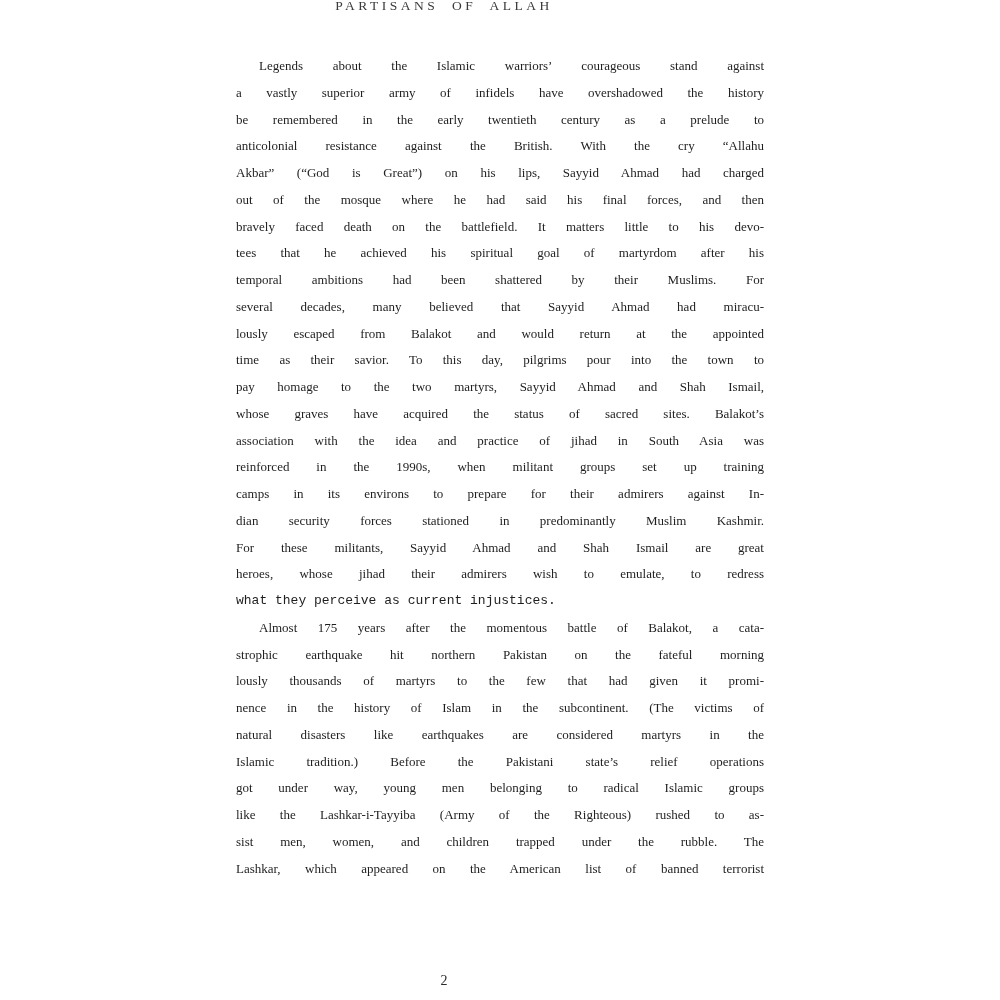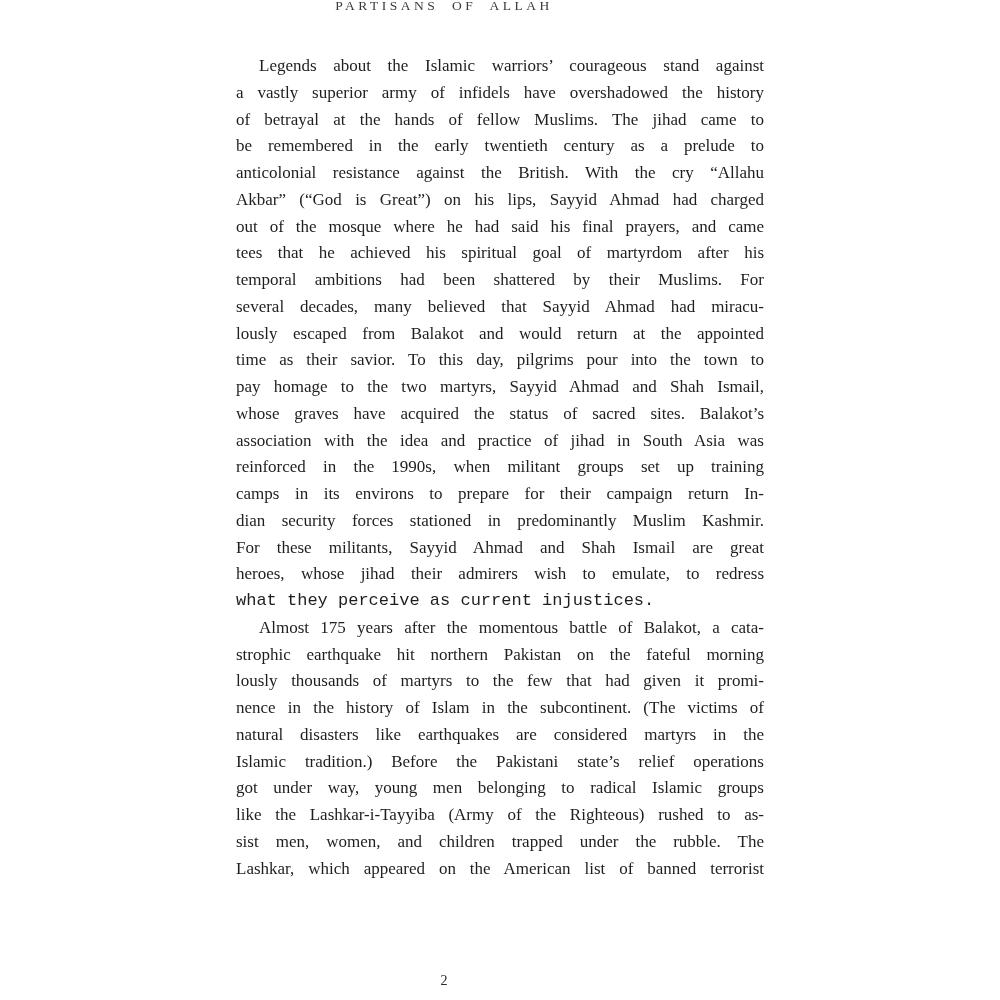--- a/index.html
+++ b/index.html
@@ -26,21 +26,21 @@
     word-spacing: 7px;
     color: #3a3a3a;
     text-transform: uppercase;
   }
   .text-block {
     position: absolute;
     left: 236px;
     top: 53px;
     width: 528px;
     color: #1e1e1e;
-    font-size: 17px;
+    font-size: 13px;
     line-height: 26.75px;
   }
   .line {
     text-align: justify;
     text-align-last: justify;
     text-justify: inter-word;
     white-space: normal;
   }
   .line.para-end {
     text-align-last: left;
@@ -61,35 +61,35 @@
 </style>
 </head>
 <body>
 
 <div class="page">
   <div class="running-header">PARTISANS OF ALLAH</div>
 
   <div class="text-block">
       <div class="line indent">Legends about the Islamic warriors’ courageous stand against</div>
       <div class="line">a vastly superior army of infidels have overshadowed the history</div>
-      <div class="line">of betrayal at the hands of fellow Muslims. The jihad came to</div>
       <div class="line">be remembered in the early twentieth century as a prelude to</div>
       <div class="line">anticolonial resistance against the British. With the cry “Allahu</div>
       <div class="line">Akbar” (“God is Great”) on his lips, Sayyid Ahmad had charged</div>
-      <div class="line">out of the mosque where he had said his final prayers, and came</div>
+      <div class="line">out of the mosque where he had said his final forces, and then</div>
+      <div class="line">bravely faced death on the battlefield. It matters little to his devo-</div>
       <div class="line">tees that he achieved his spiritual goal of martyrdom after his</div>
       <div class="line">temporal ambitions had been shattered by their Muslims. For</div>
       <div class="line">several decades, many believed that Sayyid Ahmad had miracu-</div>
       <div class="line">lously escaped from Balakot and would return at the appointed</div>
       <div class="line">time as their savior. To this day, pilgrims pour into the town to</div>
       <div class="line">pay homage to the two martyrs, Sayyid Ahmad and Shah Ismail,</div>
       <div class="line">whose graves have acquired the status of sacred sites. Balakot’s</div>
       <div class="line">association with the idea and practice of jihad in South Asia was</div>
       <div class="line">reinforced in the 1990s, when militant groups set up training</div>
-      <div class="line">camps in its environs to prepare for their campaign return In-</div>
+      <div class="line">camps in its environs to prepare for their admirers against In-</div>
       <div class="line">dian security forces stationed in predominantly Muslim Kashmir.</div>
       <div class="line">For these militants, Sayyid Ahmad and Shah Ismail are great</div>
       <div class="line">heroes, whose jihad their admirers wish to emulate, to redress</div>
       <div class="line para-end">what they perceive as current injustices.</div>
       <div class="line indent">Almost 175 years after the momentous battle of Balakot, a cata-</div>
       <div class="line">strophic earthquake hit northern Pakistan on the fateful morning</div>
       <div class="line">lously thousands of martyrs to the few that had given it promi-</div>
       <div class="line">nence in the history of Islam in the subcontinent. (The victims of</div>
       <div class="line">natural disasters like earthquakes are considered martyrs in the</div>
       <div class="line">Islamic tradition.) Before the Pakistani state’s relief operations</div>

